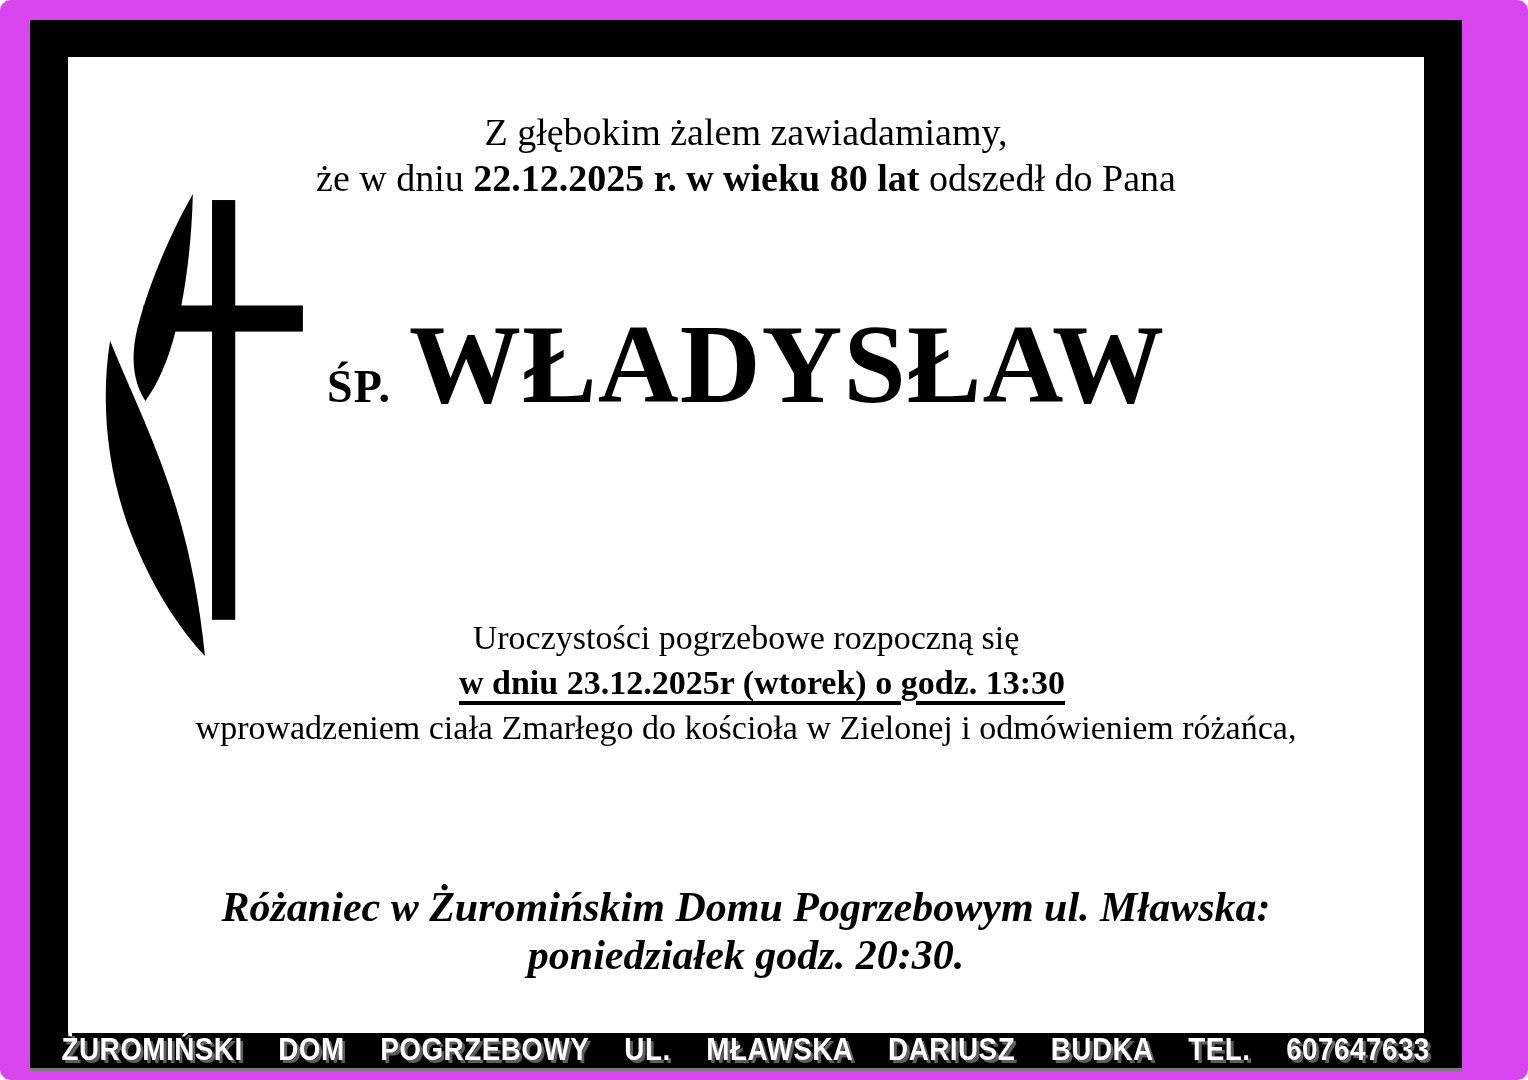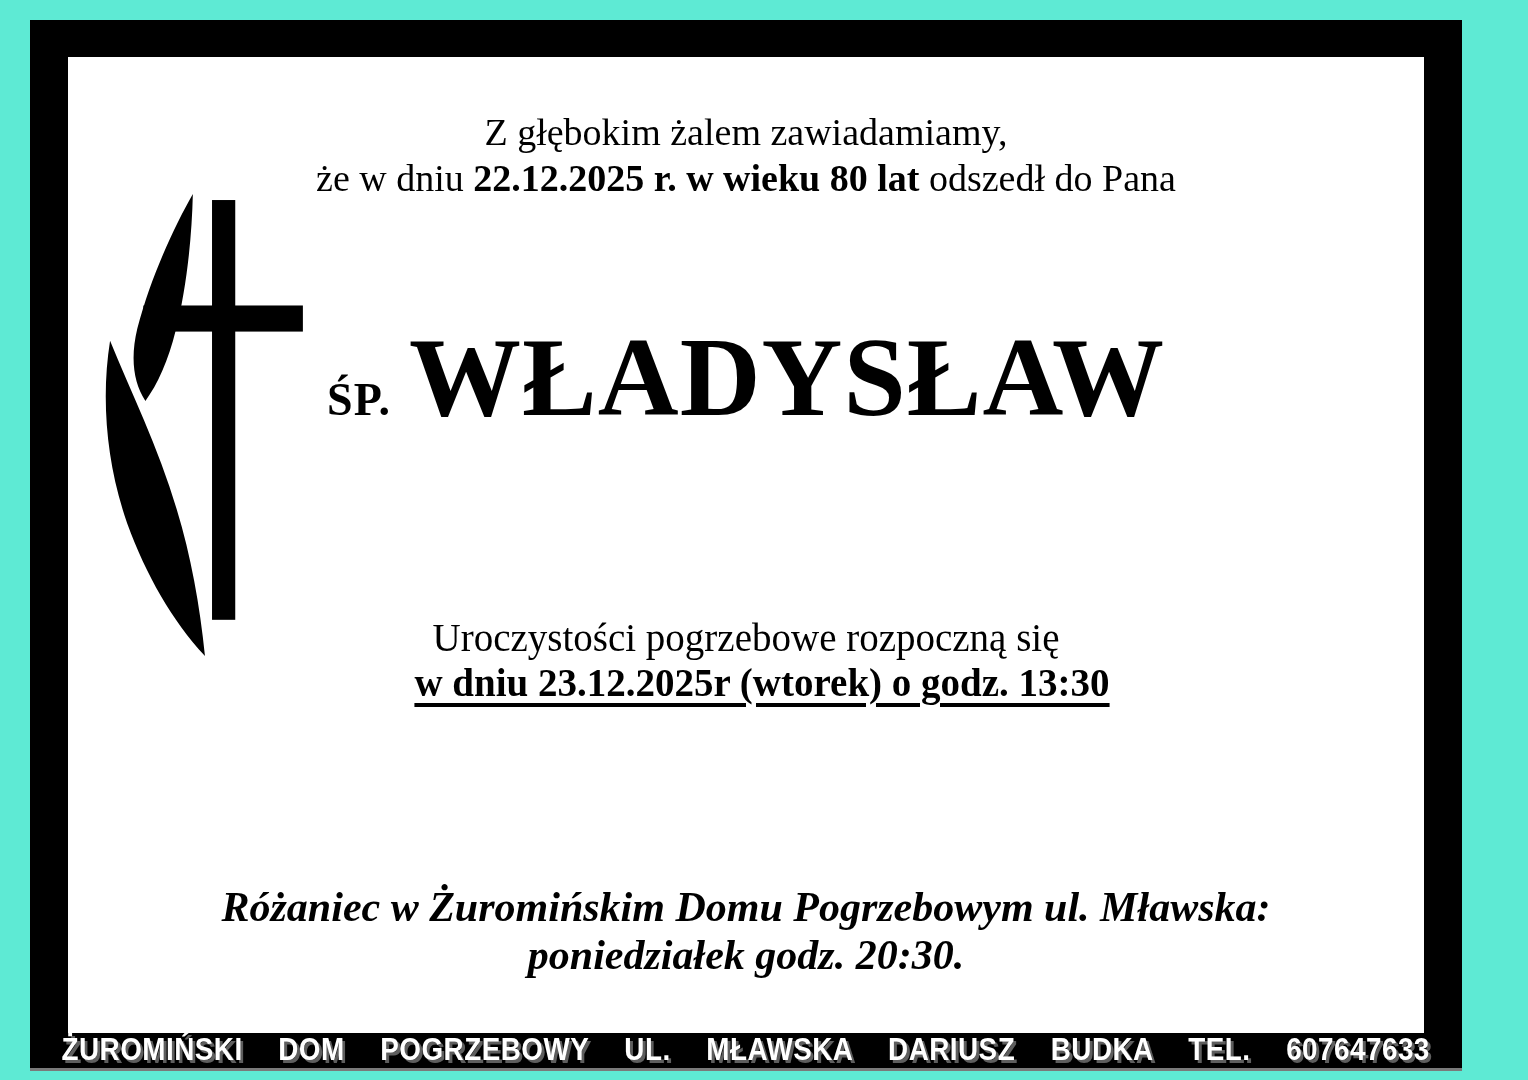--- a/index.html
+++ b/index.html
@@ -1,44 +1,44 @@
 <!DOCTYPE html>
 <html><head>
 <meta charset="utf-8">
 <style>
   * { margin:0; padding:0; box-sizing:border-box; }
   html,body { width:1528px; height:1080px; background:#ffffff; overflow:hidden; }
   body { font-family:"Liberation Serif", serif; color:#000; }
 
-  .page { position:relative; width:1528px; height:1080px; background:#5eead4; }
+  .page { position:relative; width:1528px; height:1080px; background:#d946ef;border-radius:11px; }
 
   .frame {
     position:absolute; left:30px; top:20px; width:1432px; height:1048px;
     background:#000000; box-shadow:0 3px 0 #7a7a7a;
   }
   .interior {
     position:absolute; left:38px; top:37px; width:1356px; height:976px;
     background:#ffffff;
   }
 
   .cross-wrap { position:absolute; left:35px; top:135px; width:212px; height:472px; }
   .cross-wrap svg { width:100%; height:100%; }
 
   .block { position:absolute; left:0; width:100%; text-align:center; }
 
   .intro { top:52px; font-size:38px; line-height:46px; white-space:nowrap; }
   .intro b { font-weight:bold; }
 
-  .name-line1 { top:264px; line-height:1; white-space:nowrap; }
+  .name-line1 { top:251px; line-height:1; white-space:nowrap; }
   .honorific { font-size:46px; font-weight:bold; margin-right:18px; letter-spacing:1px; }
   .first-name { font-size:112px; font-weight:bold; letter-spacing:1px; }
   .last-name-line { top:382px; line-height:1; }
   .last-name { font-size:148px; font-weight:bold; letter-spacing:10px; }
 
-  .ceremony { top:558px; font-size:39px; line-height:45px; }
+  .ceremony { top:558px; font-size:34px; line-height:45px; }
   .ceremony div { white-space:nowrap; }
   .u-bold {
     font-weight:bold; text-decoration:underline;
     text-decoration-thickness:4px; text-underline-offset:7px;margin-left:32px;
   }
 
   .rosary { top:826px; font-size:42px; line-height:48px; font-weight:bold; font-style:italic; }
 
   .footer-bar {
     position:absolute; left:0; bottom:0; width:100%; height:35px;
@@ -75,20 +75,21 @@
         <div><span>że w dniu </span><b>22.12.2025 r. w wieku 80 lat</b><span> odszedł do Pana</span></div>
       </div>
 
       <div class="block name-line1">
         <span class="honorific">ŚP.</span><span class="first-name">WŁADYSŁAW</span>
       </div>
 
       <div class="block ceremony">
         <div>Uroczystości pogrzebowe rozpoczną się</div>
         <div><span class="u-bold">w dniu 23.12.2025r (wtorek) o godz. 13:30</span></div>
+        <div>wprowadzeniem ciała Zmarłego do kościoła w Zielonej i odmówieniem różańca,</div>
       </div>
 
       <div class="block rosary">
         <div>Różaniec w Żuromińskim Domu Pogrzebowym ul. Mławska:</div>
         <div>poniedziałek godz. 20:30.</div>
       </div>
 
     </div>
 
     <div class="footer-bar">

